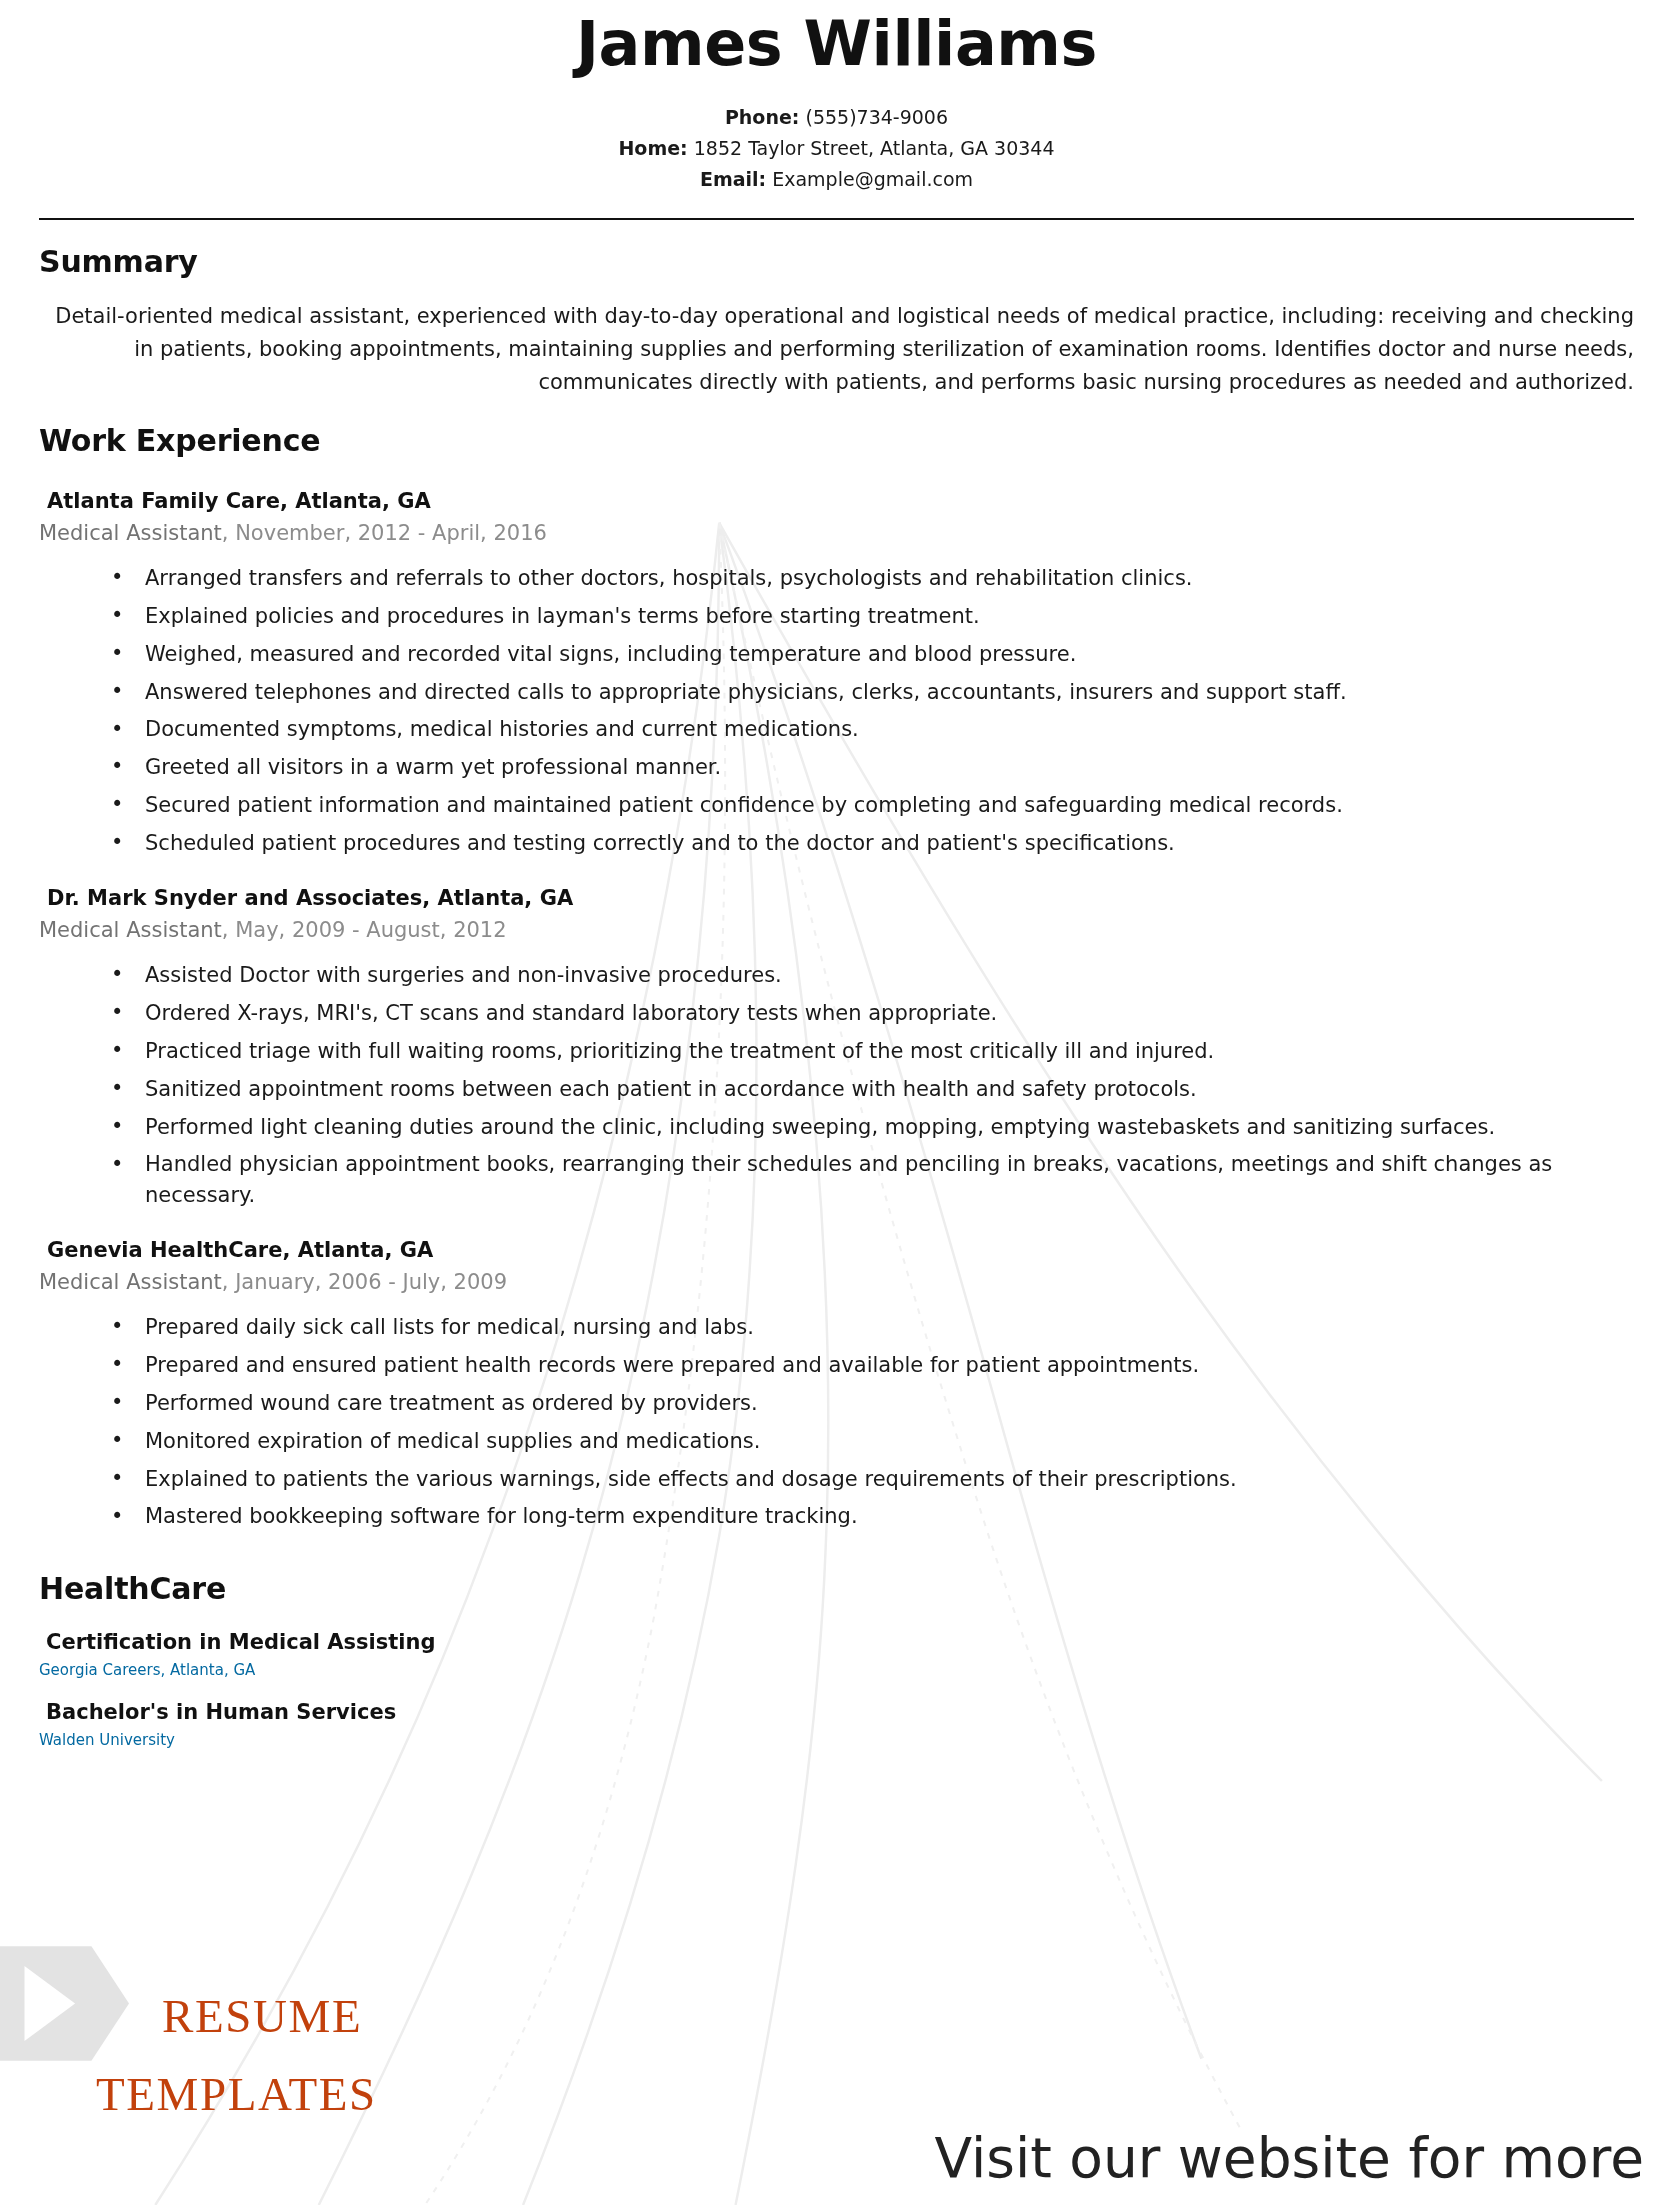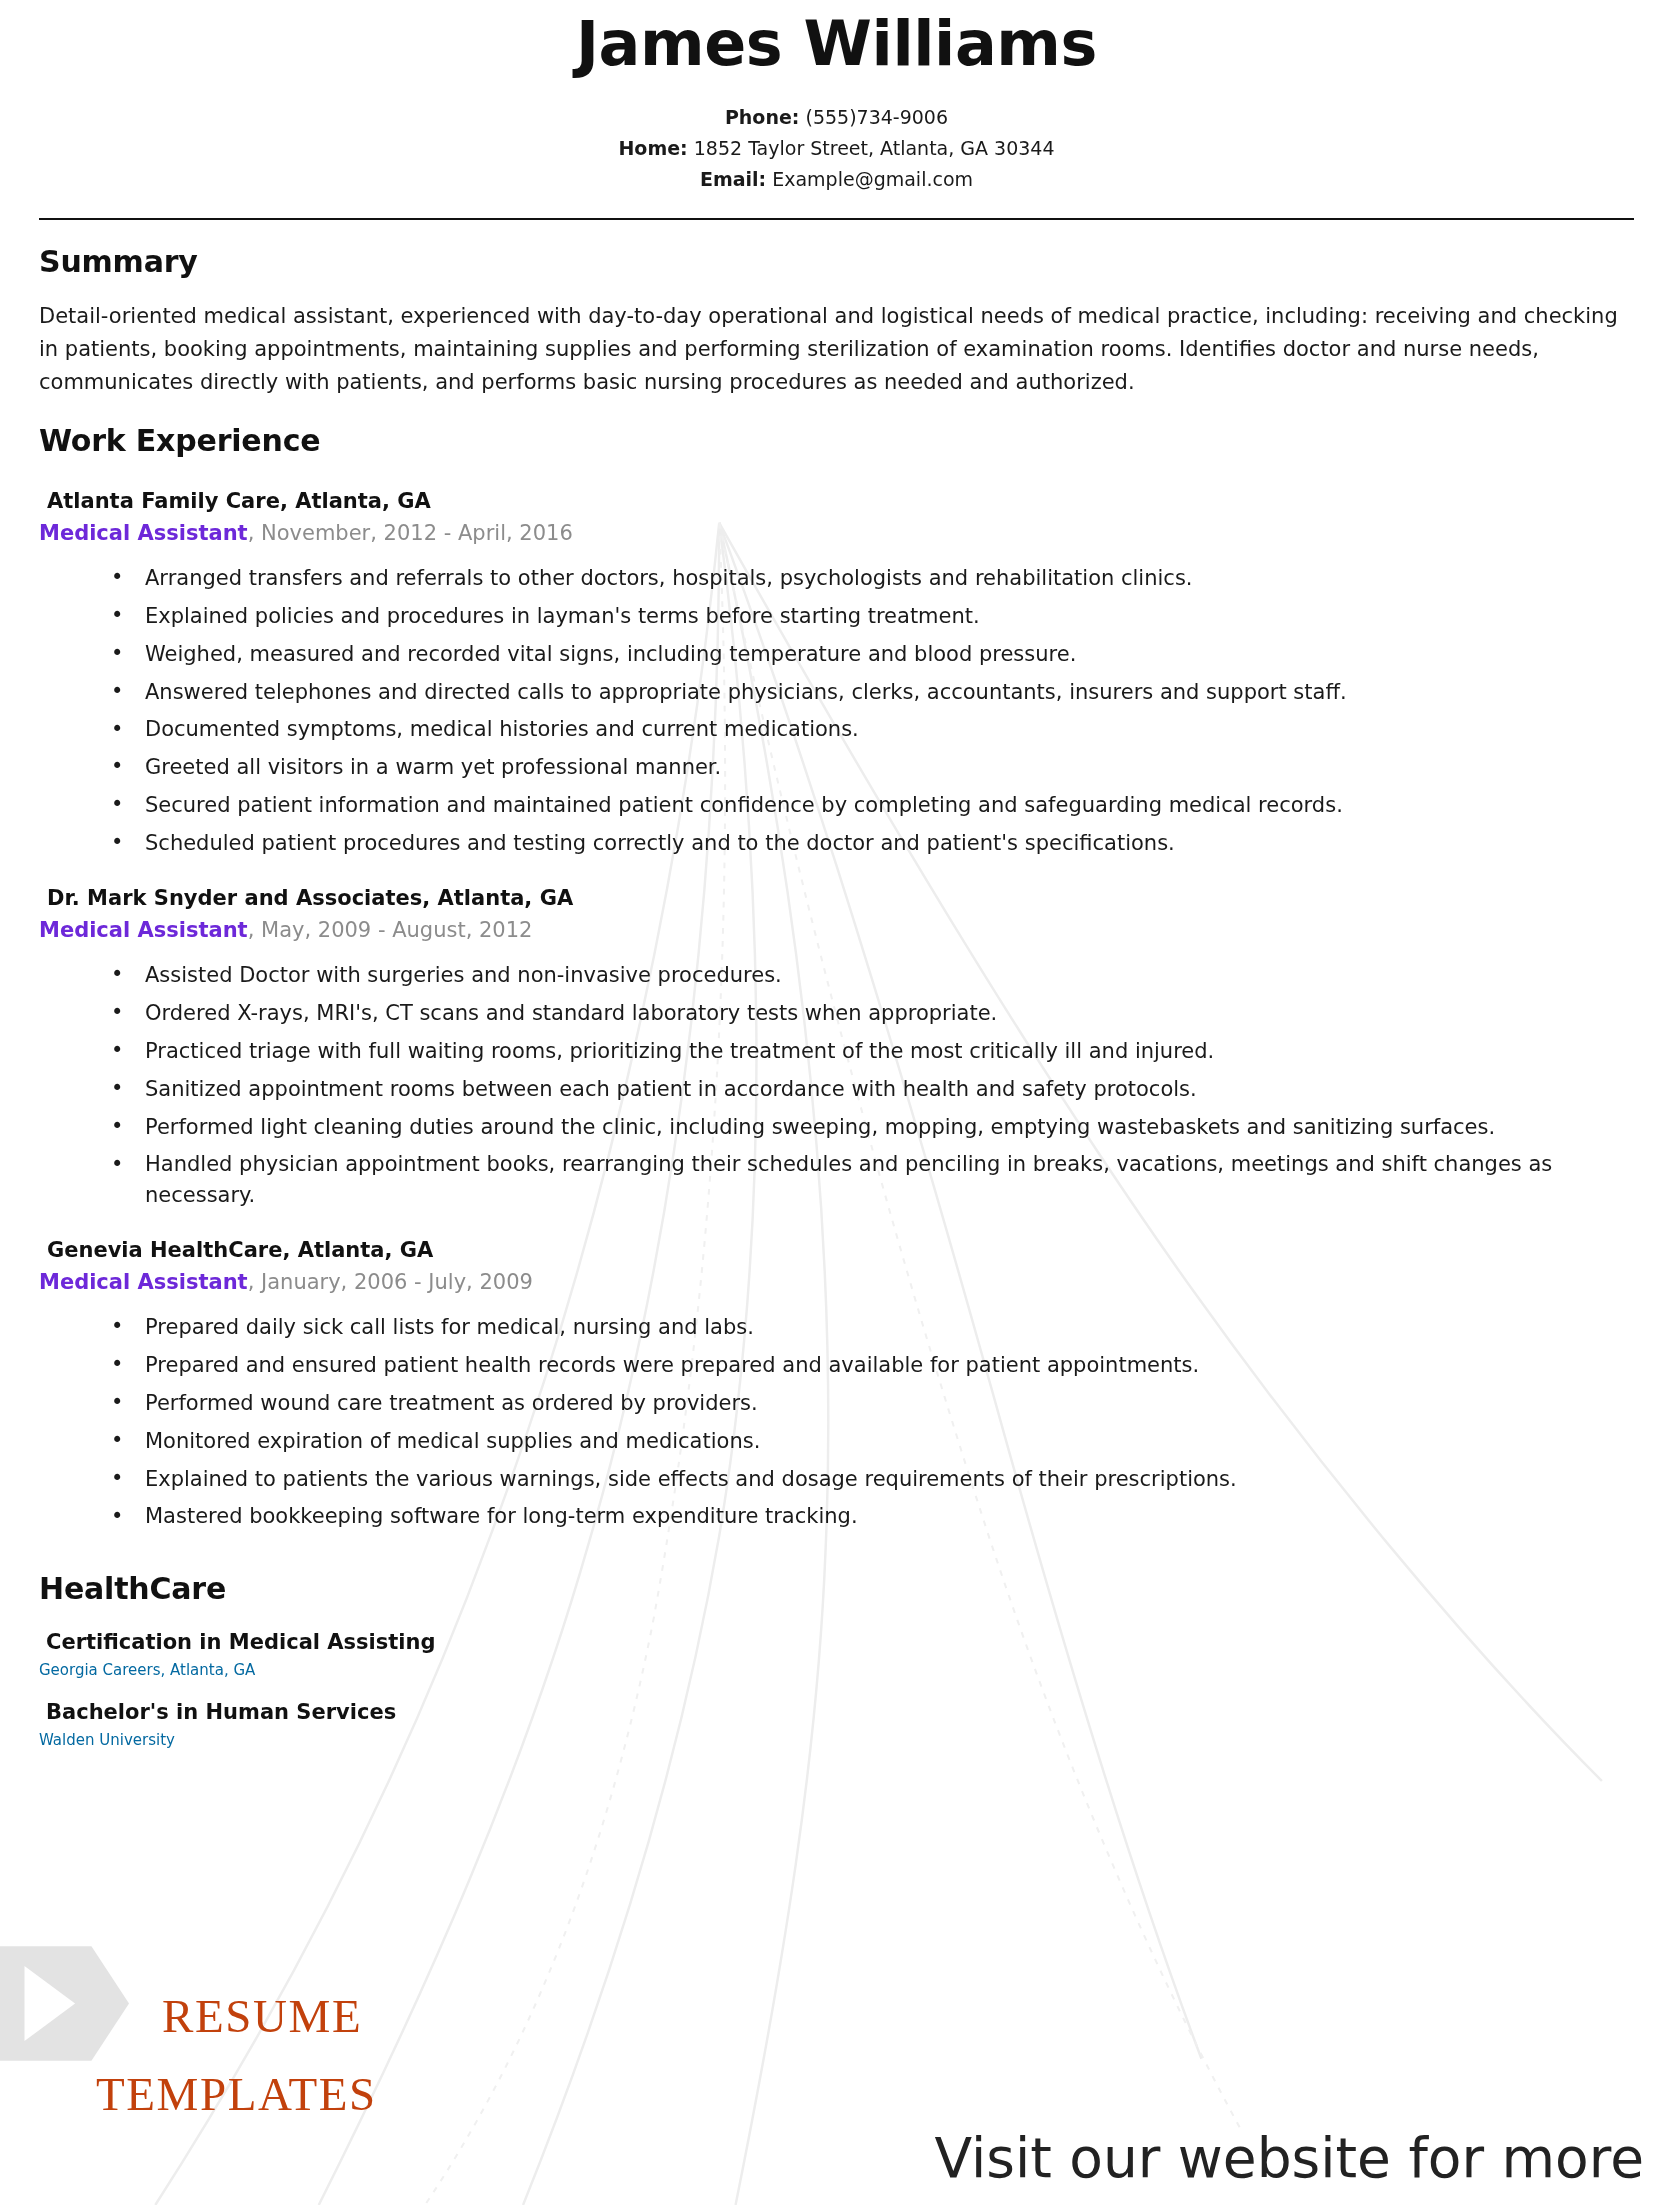--- a/index.html
+++ b/index.html
@@ -113,20 +113,21 @@
   }
   h2.section.education {
     margin-top: 39px;
   }
 
   p.summary {
     font-size: 21px;
     line-height: 1.56;
     margin: 21px 0 0 0;
     color: #1a1a1a;
+    text-align: right;
   }
 
   .job {
     margin-top: 28px;
   }
   .job.first {
     margin-top: 31px;
   }
   .job-title {
     font-size: 21px;
@@ -136,22 +137,22 @@
   }
   .job-title .sep {
     font-weight: bold;
   }
   .job-meta {
     font-size: 21px;
     margin: 4.9px 0 0 0;
     color: #8c8c8c;
   }
   .job-meta .role {
-    font-weight: bold;
-    color: #6d28d9;
+    font-weight: normal;
+    color: #737373;
   }
   ul.bullets {
     margin: 18px 0 0 0;
     padding-left: 106px;
     list-style: none;
   }
   ul.bullets li {
     font-size: 21px;
     line-height: 1.45;
     margin-bottom: 7.4px;

